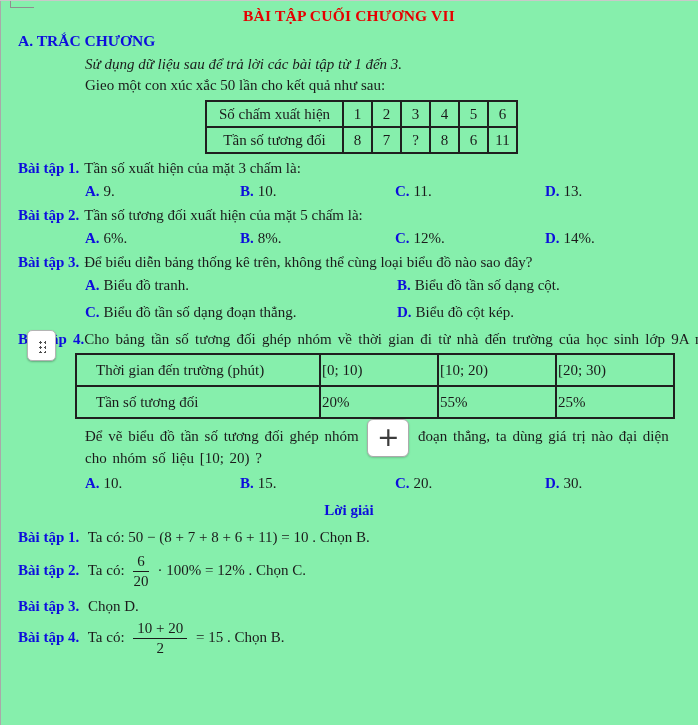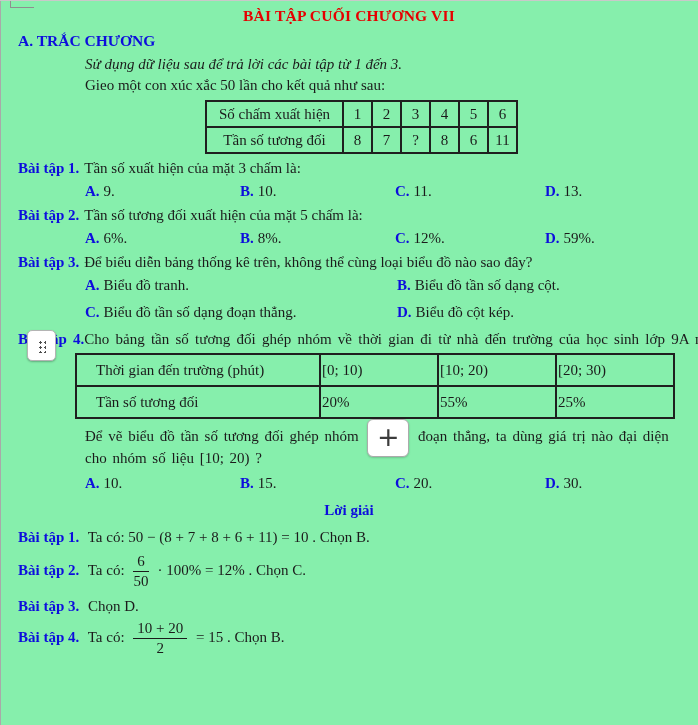--- a/index.html
+++ b/index.html
@@ -111,21 +111,21 @@
     <span class="opt o4"><span class="k blue">D.</span><span>13.</span></span>
   </div>
 
   <div class="qline" style="margin-top:3px">
     <span class="lab blue">Bài tập 2.</span><span>Tần số tương đối xuất hiện của mặt 5 chấm là:</span>
   </div>
   <div class="optrow">
     <span class="opt o1"><span class="k blue">A.</span><span>6%.</span></span>
     <span class="opt o2"><span class="k blue">B.</span><span>8%.</span></span>
     <span class="opt o3"><span class="k blue">C.</span><span>12%.</span></span>
-    <span class="opt o4"><span class="k blue">D.</span><span>59%.</span></span>
+    <span class="opt o4"><span class="k blue">D.</span><span>14%.</span></span>
   </div>
 
   <div class="qline" style="margin-top:3px">
     <span class="lab blue">Bài tập 3.</span><span>Để biểu diễn bảng thống kê trên, không thể cùng loại biểu đồ nào sao đây?</span>
   </div>
   <div class="optrow">
     <span class="opt oL"><span class="k blue">A.</span><span>Biểu đồ tranh.</span></span>
     <span class="opt oR"><span class="k blue">B.</span><span>Biểu đồ tần số dạng cột.</span></span>
   </div>
   <div class="optrow">
@@ -177,21 +177,21 @@
     <span>Ta có:</span>
     <span>50 − (8 + 7 + 8 + 6 + 11) = 10</span>
     <span>. Chọn B.</span>
   </div>
 
   <div class="sol sol-tall">
     <span class="lab blue">Bài tập 2.</span>
     <span>Ta có:</span>
     <span class="frac">
       <span class="num">6</span>
-      <span class="den">50</span>
+      <span class="den">20</span>
     </span>
     <span>· 100% = 12%</span>
     <span>. Chọn C.</span>
   </div>
 
   <div class="sol sol-tall">
     <span class="lab blue">Bài tập 3.</span>
     <span>Chọn D.</span>
   </div>
 

